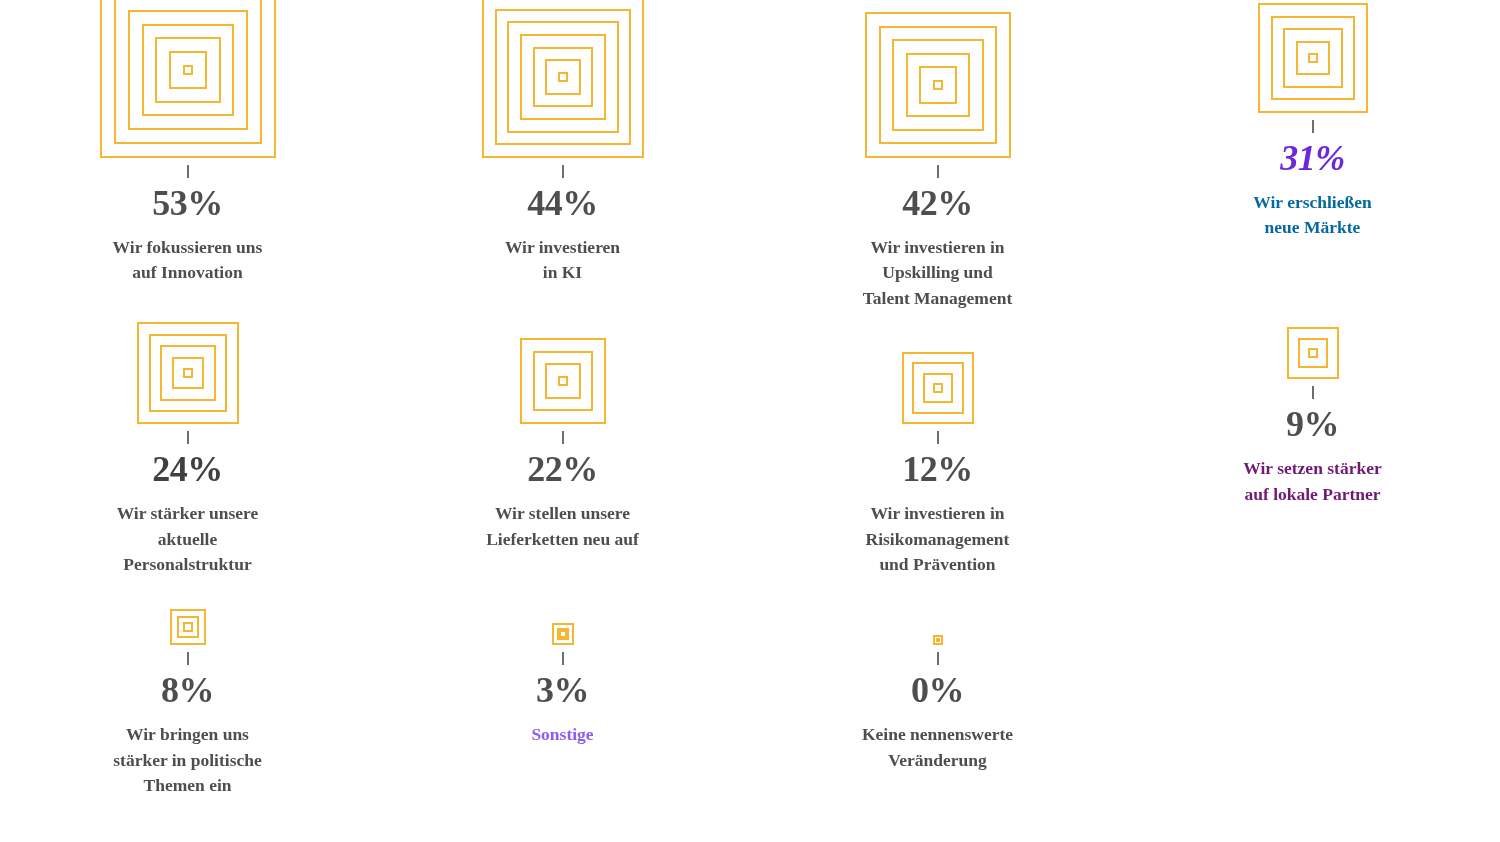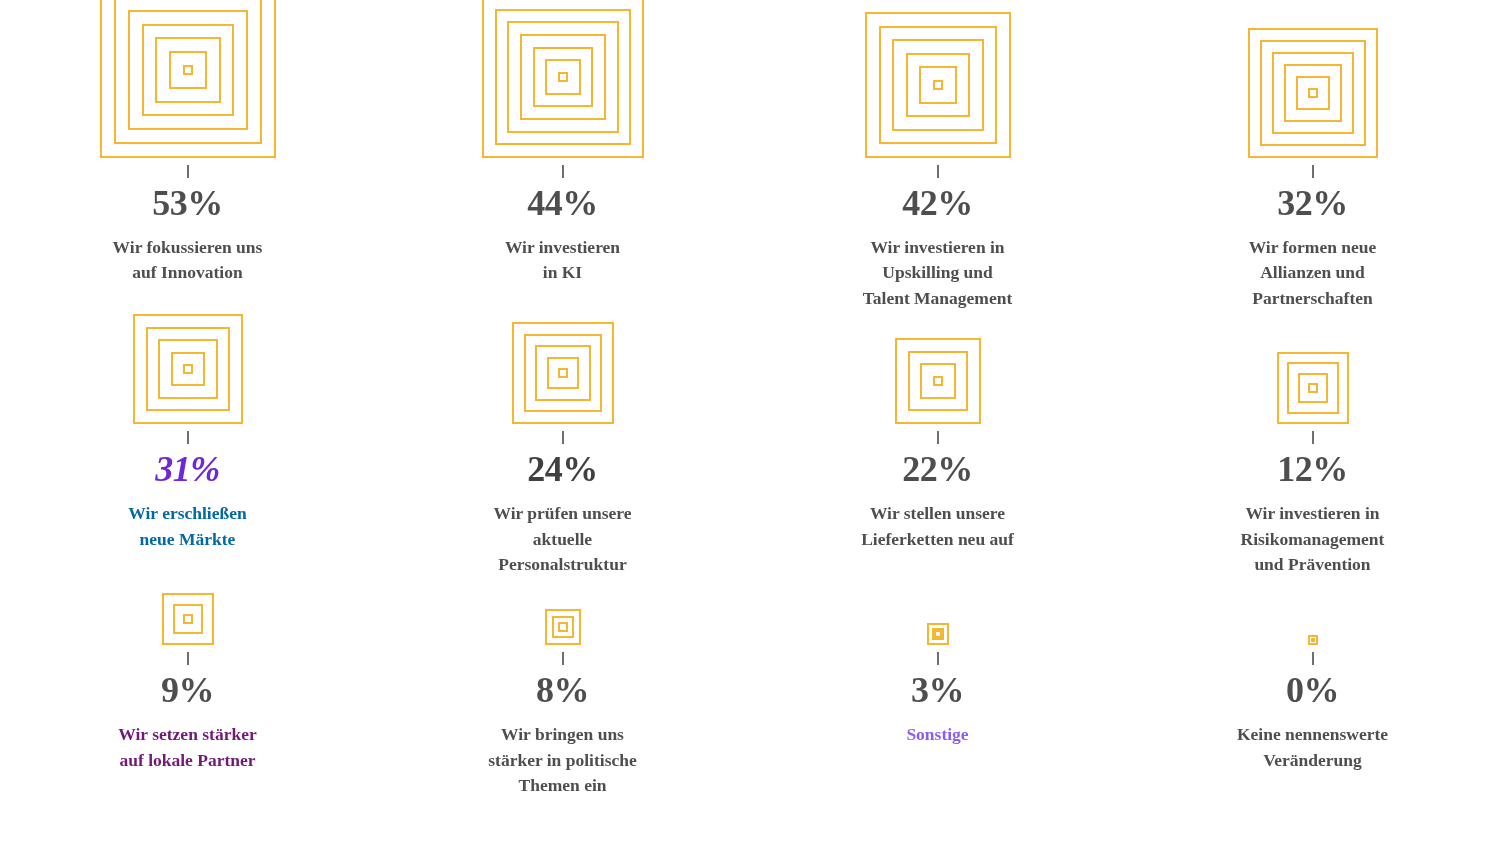--- a/index.html
+++ b/index.html
@@ -134,37 +134,20 @@
           <span style="left: 54px; top: 54px; width: 38px; height: 38px; border-color: rgb(245, 183, 49);"></span>
           <span class="core" style="width: 10px; height: 10px; left: 68px; top: 68px; border-color: rgb(245, 183, 49);"></span>
         </div>
       </div>
       <div class="tick" style="background: rgb(110, 110, 112);"></div>
       <div class="value" style="color: rgb(78, 78, 80);">42%</div>
       <div class="label" style="color: rgb(78, 78, 80);">Wir investieren in
 Upskilling und
 Talent Management</div>
     </div>
-    <div class="cell row-1">
-      <div class="glyph-area">
-        <div class="rings" style="width: 130px; height: 130px;">
-          <span style="left: 0px; top: 0px; width: 130px; height: 130px; border-color: rgb(245, 183, 49);"></span>
-          <span style="left: 12px; top: 12px; width: 106px; height: 106px; border-color: rgb(245, 183, 49);"></span>
-          <span style="left: 24px; top: 24px; width: 82px; height: 82px; border-color: rgb(245, 183, 49);"></span>
-          <span style="left: 36px; top: 36px; width: 58px; height: 58px; border-color: rgb(245, 183, 49);"></span>
-          <span style="left: 48px; top: 48px; width: 34px; height: 34px; border-color: rgb(245, 183, 49);"></span>
-          <span class="core" style="width: 10px; height: 10px; left: 60px; top: 60px; border-color: rgb(245, 183, 49);"></span>
-        </div>
-      </div>
-      <div class="tick" style="background: rgb(110, 110, 112);"></div>
-      <div class="value" style="color: rgb(78, 78, 80);">32%</div>
-      <div class="label" style="color: rgb(78, 78, 80);">Wir formen neue
-Allianzen und
-Partnerschaften</div>
-    </div>
     <div class="cell row-2">
       <div class="glyph-area">
         <div class="rings" style="width: 110px; height: 110px;">
           <span style="left: 0px; top: 0px; width: 110px; height: 110px; border-color: rgb(245, 183, 49);"></span>
           <span style="left: 13px; top: 13px; width: 84px; height: 84px; border-color: rgb(245, 183, 49);"></span>
           <span style="left: 25px; top: 25px; width: 60px; height: 60px; border-color: rgb(245, 183, 49);"></span>
           <span style="left: 38px; top: 38px; width: 34px; height: 34px; border-color: rgb(245, 183, 49);"></span>
           <span class="core" style="width: 10px; height: 10px; left: 50px; top: 50px; border-color: rgb(245, 183, 49);"></span>
         </div>
       </div>
@@ -178,21 +161,21 @@
         <div class="rings" style="width: 102px; height: 102px;">
           <span style="left: 0px; top: 0px; width: 102px; height: 102px; border-color: rgb(245, 183, 49);"></span>
           <span style="left: 12px; top: 12px; width: 78px; height: 78px; border-color: rgb(245, 183, 49);"></span>
           <span style="left: 23px; top: 23px; width: 56px; height: 56px; border-color: rgb(245, 183, 49);"></span>
           <span style="left: 35px; top: 35px; width: 32px; height: 32px; border-color: rgb(245, 183, 49);"></span>
           <span class="core" style="width: 10px; height: 10px; left: 46px; top: 46px; border-color: rgb(245, 183, 49);"></span>
         </div>
       </div>
       <div class="tick" style="background: rgb(110, 110, 112);"></div>
       <div class="value" style="color: #404040;">24%</div>
-      <div class="label" style="color: rgb(78, 78, 80);">Wir prüfen unsere
+      <div class="label" style="color: rgb(78, 78, 80);">Wir stärker unsere
 aktuelle
 Personalstruktur</div>
     </div>
     <div class="cell row-2">
       <div class="glyph-area">
         <div class="rings" style="width: 86px; height: 86px;">
           <span style="left: 0px; top: 0px; width: 86px; height: 86px; border-color: rgb(245, 183, 49);"></span>
           <span style="left: 13px; top: 13px; width: 60px; height: 60px; border-color: rgb(245, 183, 49);"></span>
           <span style="left: 25px; top: 25px; width: 36px; height: 36px; border-color: rgb(245, 183, 49);"></span>
           <span class="core" style="width: 10px; height: 10px; left: 38px; top: 38px; border-color: rgb(245, 183, 49);"></span>

